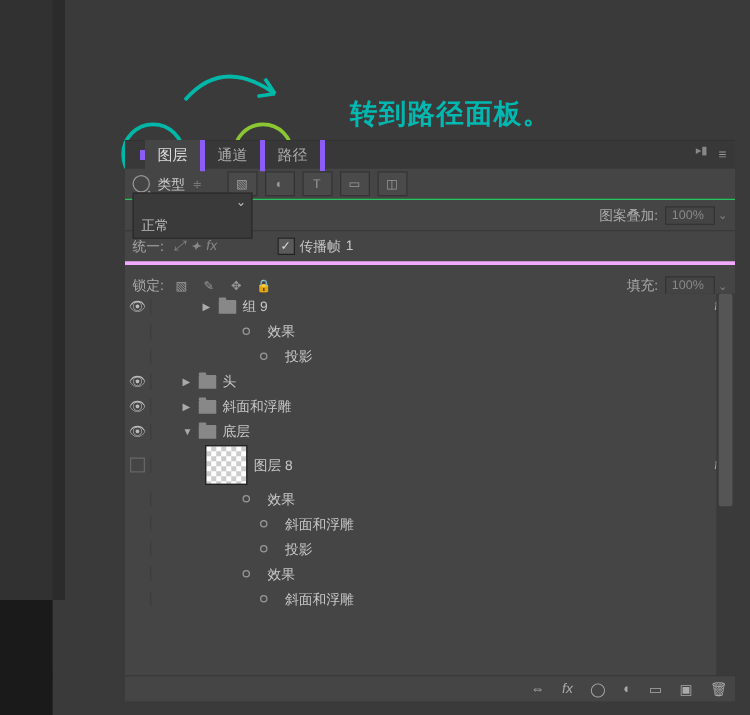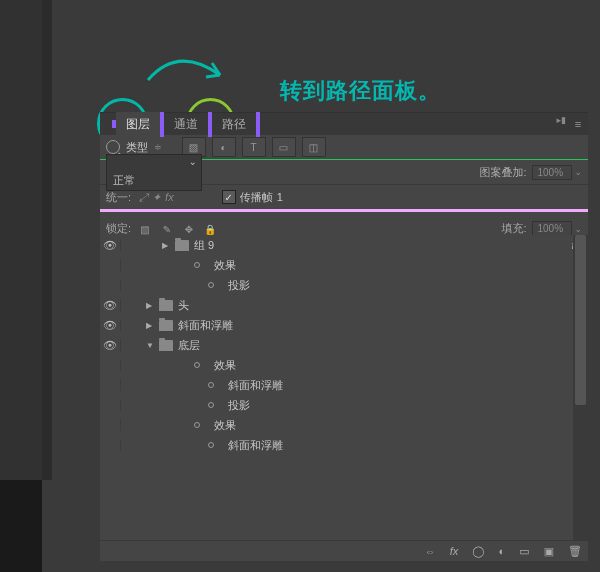--- a/index.html
+++ b/index.html
@@ -183,20 +183,32 @@
     <div class="row">
       <div class="eye">👁</div>
       <div class="content">
           <span class="ind" style="width:20px"></span>
           <span class="arr">▼</span>
           <div class="fold"></div>
           <span>底层</span>
         </div>
     </div>
 
+    <div class="row big">
+      <div class="chkcell">
+          <div class="sq"></div>
+        </div>
+      <div class="content">
+          <span class="ind" style="width:38px"></span>
+          <div class="thumb checker"></div>
+          <span>图层 8</span>
+          <span class="fx">fx</span>
+          <span class="fx-arr">▴</span>
+        </div>
+    </div>
     <div class="row">
         <div class="eye empty">.</div>
         <div class="content">
           <span class="ind" style="width:68px"></span>
           <span class="dot"></span>
           <span style="width:4px"></span>
           <span>效果</span>
         </div>
       </div>
     <div class="row">

